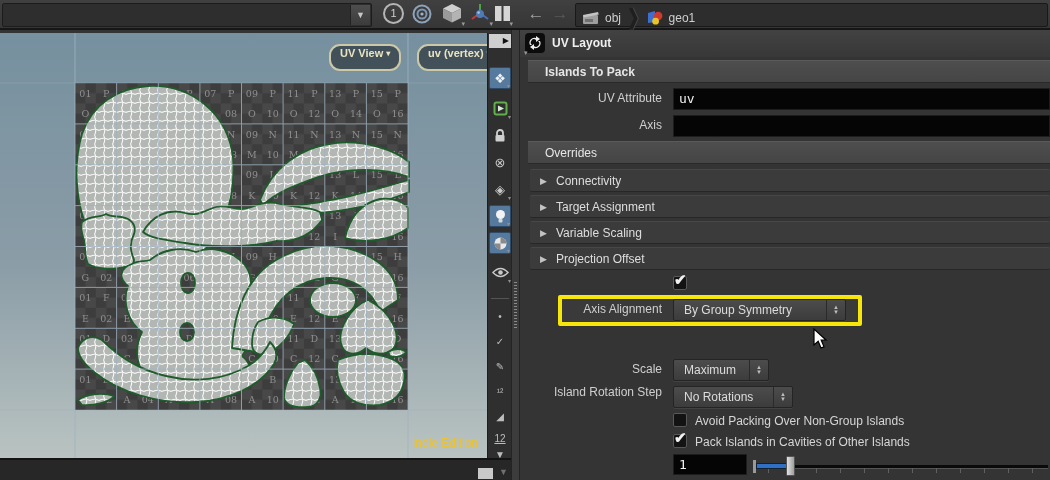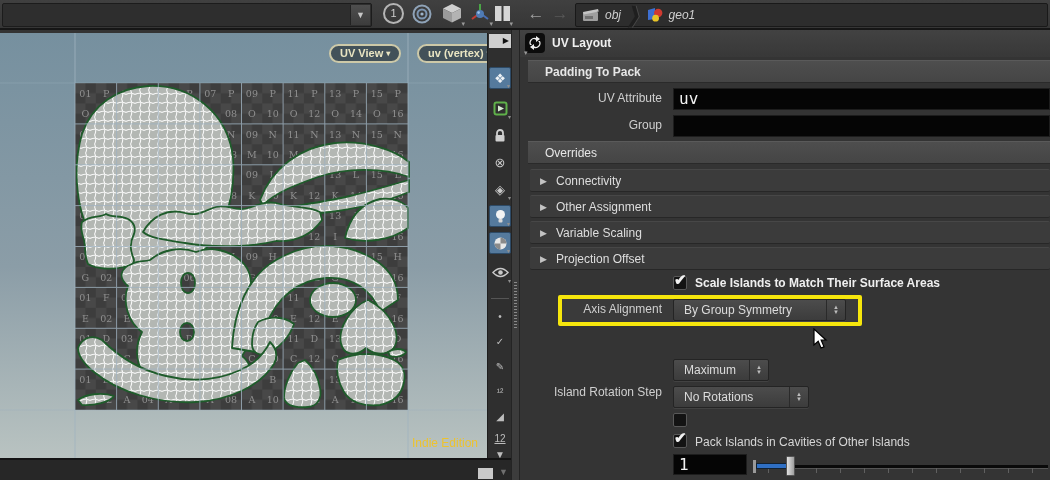--- a/index.html
+++ b/index.html
@@ -24,34 +24,34 @@
   #rings-icon { left:411px; width:22px; padding-top:1px; }
   #cube-icon { left:440px; width:24px; }
   #axis-icon { left:468px; width:24px; }
   #panes-icon { left:492px; width:20px; padding-top:3px; }
   .mini-caret { position:absolute; right:-1px; bottom:-2px; font-size:7px; color:#9a9a9a; }
   #nav-back, #nav-fwd { position:absolute; top:2px; font-size:17px; font-weight:bold; width:22px; height:24px; line-height:24px; text-align:center;}
   #nav-back { left:525px; color:#9f9f9f; }
   #nav-fwd  { left:549px; color:#585858; }
   #breadcrumb { position:absolute; left:575px; top:3px; width:473px; height:24px;
     background:#2d2d2d; border:1px solid #191919; border-radius:2px;
-    display:flex; align-items:center; color:#cfcfcf; font-size:12px;font-style:italic; }
+    display:flex; align-items:flex-end; color:#cfcfcf; font-size:12px; }
   #breadcrumb .crumb { display:flex; align-items:center; gap:5px; padding:0 6px; }
   #breadcrumb .chev { color:#1f1f1f; font-size:15px; font-weight:bold;
     text-shadow:1px 0 0 #4a4a4a; transform:scaleY(1.4); }
   
   #left-pane { position:absolute; left:0; top:30px; width:511px; height:450px; }
   #divider { position:absolute; left:511px; top:30px; width:9px; height:450px; background:#3c3c3c;
     border-left:1px solid #242424; border-right:1px solid #242424; }
   #divider .grip { position:absolute; left:2px; top:252px; width:3px; height:46px;
     background:repeating-linear-gradient(#8a8a8a 0 1px, transparent 1px 3px); }
   #viewport { position:absolute; left:0; top:3px; width:511px; height:425px; overflow:hidden;
     background:linear-gradient(#76909f,#8b9da7 55%,#b9c3c1); }
   #uv-svg { position:absolute; left:0; top:0; }
-  .pill { position:absolute; height:19px; border:2px solid #cdc9a8; border-radius:11px;
+  .pill { position:absolute; height:27px; border:2px solid #cdc9a8; border-radius:11px;
     background:rgba(28,34,38,.58); color:#e9e5c2; font-size:11px; font-weight:bold;
     line-height:15px; padding:0 9px; white-space:nowrap; }
   #pill-view { left:329px; top:11px; }
   #pill-attr { left:417px; top:11px; }
   .pill .caret { font-size:8px; vertical-align:1px; }
   #watermark { position:absolute; left:412px; top:403px; font-size:12px; color:#edc32e; }
   
   #vp-toolbar { position:absolute; left:487px; top:0; width:24px; height:425px;
     background:#2f2f2f; border-left:1px solid #1e1e1e; }
   #vp-scrollup { position:absolute; left:1px; top:1px; width:22px; height:14px; background:#cfcfcf;
@@ -77,21 +77,21 @@
   #node-type { position:absolute; left:32px; top:6px; color:#f0f0f0; font-weight:bold; }
   #node-name-field { position:absolute; left:82px; top:2px; width:448px; height:23px; background:#131313;
     color:#efefef; font-family:"DejaVu Sans Mono", monospace; font-size:13px; line-height:23px; padding-left:6px; }
   .section-bar { position:absolute; left:8px; width:522px; height:23px;
     background:linear-gradient(#4e4e4e,#454545); border-top:1px solid #5a5a5a; border-bottom:1px solid #2a2a2a;
     color:#e6e6e6; line-height:22px; padding-left:17px; }
   .section-bar.bold { font-weight:bold; }
   .prow { position:absolute; left:0; width:530px; }
   .plabel { position:absolute; right:388px; width:200px; text-align:right; color:#cfcfcf; }
   .pfield { position:absolute; background:#050505; border:1px solid #1d1d1d; color:#f2f2f2;
-    font-family:"DejaVu Sans Mono", monospace; font-size:16px; padding-left:5px; }
+    font-family:"DejaVu Sans Mono", monospace; font-size:13px; padding-left:5px; }
   .dropdown { position:absolute; height:22px; background:linear-gradient(#4c4c4c,#3c3c3c);
     border:1px solid #242424; border-radius:2px; box-shadow:0 1px 0 rgba(255,255,255,.07);
     color:#dcdcdc; line-height:20px; padding-left:10px; }
   .dropdown .spin { position:absolute; right:0; top:0; bottom:0; width:19px; border-left:1px solid #2a2a2a;
     display:flex; flex-direction:column; align-items:center; justify-content:center; color:#bdbdbd; }
   .dropdown .spin span { font-size:6px; line-height:5px; }
   .folder-row { position:absolute; left:10px; width:520px; height:23px; background:#3b3b3b;
     border-top:1px solid #474747; border-bottom:1px solid #272727; border-radius:2px;
     color:#dedede; line-height:22px; padding-left:26px; }
   .folder-row .tri { position:absolute; left:10px; top:0; font-size:9px; color:#c3c3c3; }
@@ -598,85 +598,86 @@
       <div id="node-icon">
         <svg width="16" height="16" viewBox="0 0 16 16">
           <path d="M3,10 A5,5 0 0 1 9,3 L9,1 L13,4 L9,7 L9,5 A3,3 0 0 0 5,10 Z" fill="#f0f0f0"></path>
           <path d="M13,6 A5,5 0 0 1 7,13 L7,15 L3,12 L7,9 L7,11 A3,3 0 0 0 11,6 Z" fill="#f0f0f0"></path>
         </svg>
         <span class="nc">▾</span>
       </div>
       <div id="node-type">UV Layout</div>
     </div>
 
-    <div class="section-bar bold" style="top:30px">Padding To Pack</div>
+    <div class="section-bar bold" style="top:30px">Islands To Pack</div>
 
     <div class="prow" style="top:58px;height:38px">
       <div class="plabel" style="top:3px">UV Attribute</div>
       <div class="pfield" style="left:153px;top:0;width:377px;height:22px;line-height:20px">uv</div>
     </div>
 
     <div class="prow" style="top:85px;height:22px">
-      <div class="plabel" style="top:3px">Group</div>
+      <div class="plabel" style="top:3px">Axis</div>
       <div class="pfield" style="left:153px;top:0;width:377px;height:22px;line-height:20px"></div>
     </div>
 
     <div class="section-bar" style="top:111px">Overrides</div>
 
     <div class="folder-row" style="top:139px">
       <span class="tri">▶</span>
       <span>Connectivity</span>
     </div>
     <div class="folder-row" style="top:165px">
       <span class="tri">▶</span>
-      <span>Other Assignment</span>
+      <span>Target Assignment</span>
     </div>
     <div class="folder-row" style="top:191px">
       <span class="tri">▶</span>
       <span>Variable Scaling</span>
     </div>
     <div class="folder-row" style="top:217px">
       <span class="tri">▶</span>
       <span>Projection Offset</span>
     </div>
 
     <div class="cbx" style="left:153px;top:246px">
       <span class="mark">✔</span>
     </div>
-    <div class="cbx-label bold" style="left:175px;top:246px">Scale Islands to Match Their Surface Areas</div>
 
     <div id="axis-highlight"></div>
     <div class="plabel" style="top:272px;z-index:5">Axis Alignment</div>
     <div class="dropdown" style="left:153px;top:269px;width:173px;z-index:5">
       <span>By Group Symmetry</span>
       <span class="spin">
           <span>▲</span>
           <span>▼</span>
         </span>
     </div>
 
 
+    <div class="plabel" style="top:332px">Scale</div>
     <div class="dropdown" style="left:153px;top:329px;width:96px">
       <span>Maximum</span>
       <span class="spin">
           <span>▲</span>
           <span>▼</span>
         </span>
     </div>
 
     <div class="plabel" style="top:355px">Island Rotation Step</div>
-    <div class="dropdown" style="left:153px;top:356px;width:136px">
+    <div class="dropdown" style="left:153px;top:356px;width:120px">
       <span>No Rotations</span>
       <span class="spin">
           <span>▲</span>
           <span>▼</span>
         </span>
     </div>
 
     <div class="cbx" style="left:153px;top:383px"></div>
+    <div class="cbx-label" style="left:175px;top:384px">Avoid Packing Over Non-Group Islands</div>
 
     <div class="cbx" style="left:153px;top:404px">
       <span class="mark">✔</span>
     </div>
     <div class="cbx-label" style="left:175px;top:405px">Pack Islands in Cavities of Other Islands</div>
 
     <div class="pfield" style="left:153px;top:424px;width:74px;height:21px;line-height:19px">1</div>
     <div id="slider-cap"></div>
     <div id="slider-track"></div>
     <div id="slider-ticks"></div>

